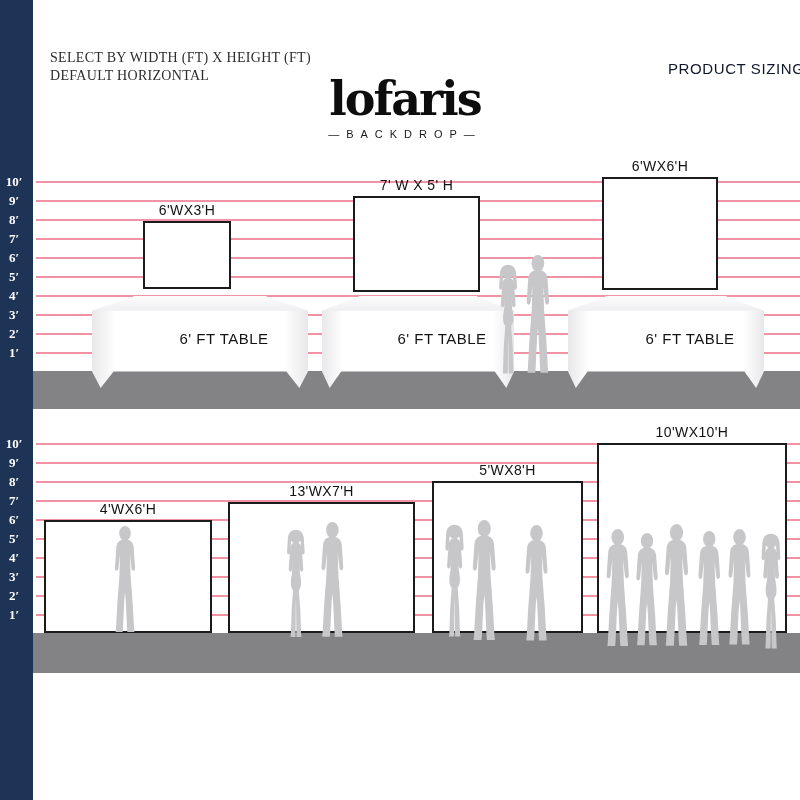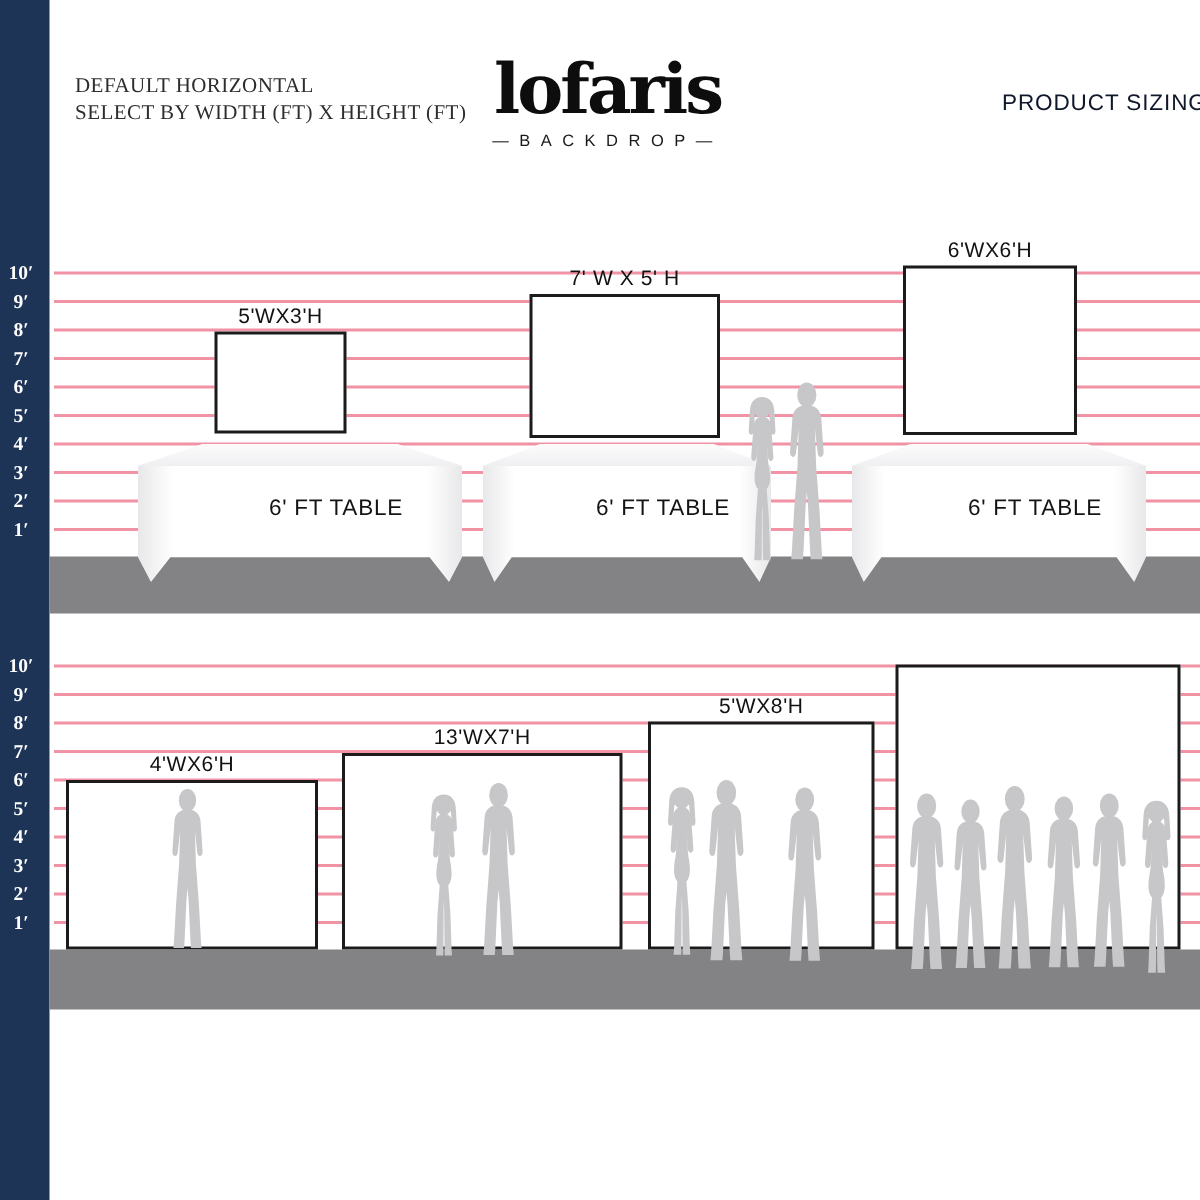--- a/index.html
+++ b/index.html
@@ -5,21 +5,21 @@
   html,body{margin:0;padding:0;background:#fff;}
   .canvas{position:relative;width:800px;height:800px;background:#ffffff;overflow:hidden;
           font-family:"Liberation Sans",sans-serif;}
   
   .sidebar{position:absolute;left:0;top:0;width:33px;height:800px;background:var(--navy,#1e3456);z-index:0;}
   
   .hdr-title{position:absolute;left:50px;top:49px;z-index:2;font-family:"Liberation Serif",serif;
              font-size:14px;line-height:18px;color:#2d2d2d;letter-spacing:.3px;white-space:nowrap;}
   .logo{position:absolute;left:295px;top:34px;width:220px;text-align:center;z-index:2;}
   .logo-word{font-family:"DejaVu Serif",serif;font-weight:bold;font-size:46px;line-height:50px;
-             letter-spacing:-2px;color:#0d0d0d;}
+             letter-spacing:-2px;color:#0d0d0d;margin-top:40px;}
   .logo-sub{margin-top:4px;font-size:11px;letter-spacing:7px;color:#1a1a1a;white-space:nowrap;}
   .prod{position:absolute;left:668px;top:60px;width:130px;z-index:2;font-size:15px;
         letter-spacing:.6px;color:#0f172a;white-space:nowrap;}
   
   .ruler{position:absolute;left:0;width:800px;height:174px;}
   .rule-line{position:absolute;left:36px;width:764px;height:2px;background:var(--pink,#f192a5);z-index:1;}
   .rule-label{position:absolute;left:0;width:28px;text-align:center;z-index:6;
               font-family:"Liberation Serif",serif;font-weight:bold;font-size:13px;line-height:15px;color:#ffffff;}
   
   .floor{position:absolute;left:33px;width:767px;background:var(--floor,#838385);z-index:1;}
@@ -55,22 +55,22 @@
       <path d="M22 18.5 C17.2 19 14.6 22.5 14.1 28 L12.1 55 C11.7 60 16.2 61 17 56 L18.6 40 L16.6 62 C14.2 74 14.7 81 18.2 85 L16.2 112 L15.2 143 L14.8 150 L21.5 150 L21.7 143 L21.9 108 L22.1 98 L22.4 108 L22.7 143 L22.9 150 L29.6 150 L29.2 143 L28.2 112 L26.2 85 C29.7 81 30.2 74 27.8 62 L25.8 40 L27.4 56 C28.2 61 32.7 60 32.3 55 L30.3 28 C29.8 22.5 27.2 19 22 18.5 Z"></path>
     </g>
   </defs>
 </svg>
 
 <div class="canvas">
 
   <div class="sidebar"></div>
 
   <div class="hdr-title">
+    <div>SELECT BY WIDTH (FT) X HEIGHT (FT)</div>
     <div>DEFAULT HORIZONTAL</div>
-    <div>SELECT BY WIDTH (FT) X HEIGHT (FT)</div>
   </div>
   <div class="logo">
     <div class="logo-word">lofaris</div>
     <div class="logo-sub">—BACKDROP—</div>
   </div>
   <div class="prod">PRODUCT SIZING</div>
 
   <div class="ruler" style="top:181px">
       <div class="rule-line" style="top: 0px;"></div>
       <span class="rule-label" style="top: -7px;">10′</span>
@@ -89,21 +89,21 @@
       <div class="rule-line" style="top: 133px;"></div>
       <span class="rule-label" style="top: 126px;">3′</span>
       <div class="rule-line" style="top: 152px;"></div>
       <span class="rule-label" style="top: 145px;">2′</span>
       <div class="rule-line" style="top: 171px;"></div>
       <span class="rule-label" style="top: 164px;">1′</span>
     </div>
   <div class="floor" style="top:371px;height:38px"></div>
 
   <div class="backdrop" style="left:143px;top:221px;width:88px;height:68px"></div>
-  <div class="bd-label" style="left:133px;top:202px;width:108px">5'WX3'H</div>
+  <div class="bd-label" style="left:133px;top:202px;width:108px">6'WX3'H</div>
 
   <div class="backdrop" style="left:353px;top:196px;width:127px;height:96px"></div>
   <div class="bd-label" style="left:343px;top:177px;width:147px">7' W X 5' H</div>
 
   <div class="backdrop" style="left:602px;top:177px;width:116px;height:113px"></div>
   <div class="bd-label" style="left:592px;top:158px;width:136px">6'WX6'H</div>
 
   <div class="table" style="left:92px;top:296px;width:216px;height:92px">
     <div class="cloth"></div>
     <div class="cloth-top"></div>
@@ -152,20 +152,21 @@
   <div class="backdrop" style="left:44px;top:520px;width:168px;height:113px"></div>
   <div class="bd-label" style="left:34px;top:501px;width:188px">4'WX6'H</div>
 
   <div class="backdrop" style="left:228px;top:502px;width:187px;height:131px"></div>
   <div class="bd-label" style="left:218px;top:483px;width:207px">13'WX7'H</div>
 
   <div class="backdrop" style="left:432px;top:481px;width:151px;height:152px"></div>
   <div class="bd-label" style="left:422px;top:462px;width:171px">5'WX8'H</div>
 
   <div class="backdrop" style="left:597px;top:443px;width:190px;height:190px"></div>
+  <div class="bd-label" style="left:587px;top:424px;width:210px">10'WX10'H</div>
 
   <svg class="people" style="left:100px;top:526px" width="56" height="108" viewBox="0 0 56 108">
     <use href="#man" transform="translate(8,0) scale(0.68)"></use>
   </svg>
 
   <svg class="people" style="left:278px;top:520px" width="90" height="119" viewBox="0 0 90 119">
     <use href="#woman" transform="translate(2,9) scale(0.72)"></use>
     <use href="#man" transform="translate(36,2) scale(0.735)"></use>
   </svg>
 

